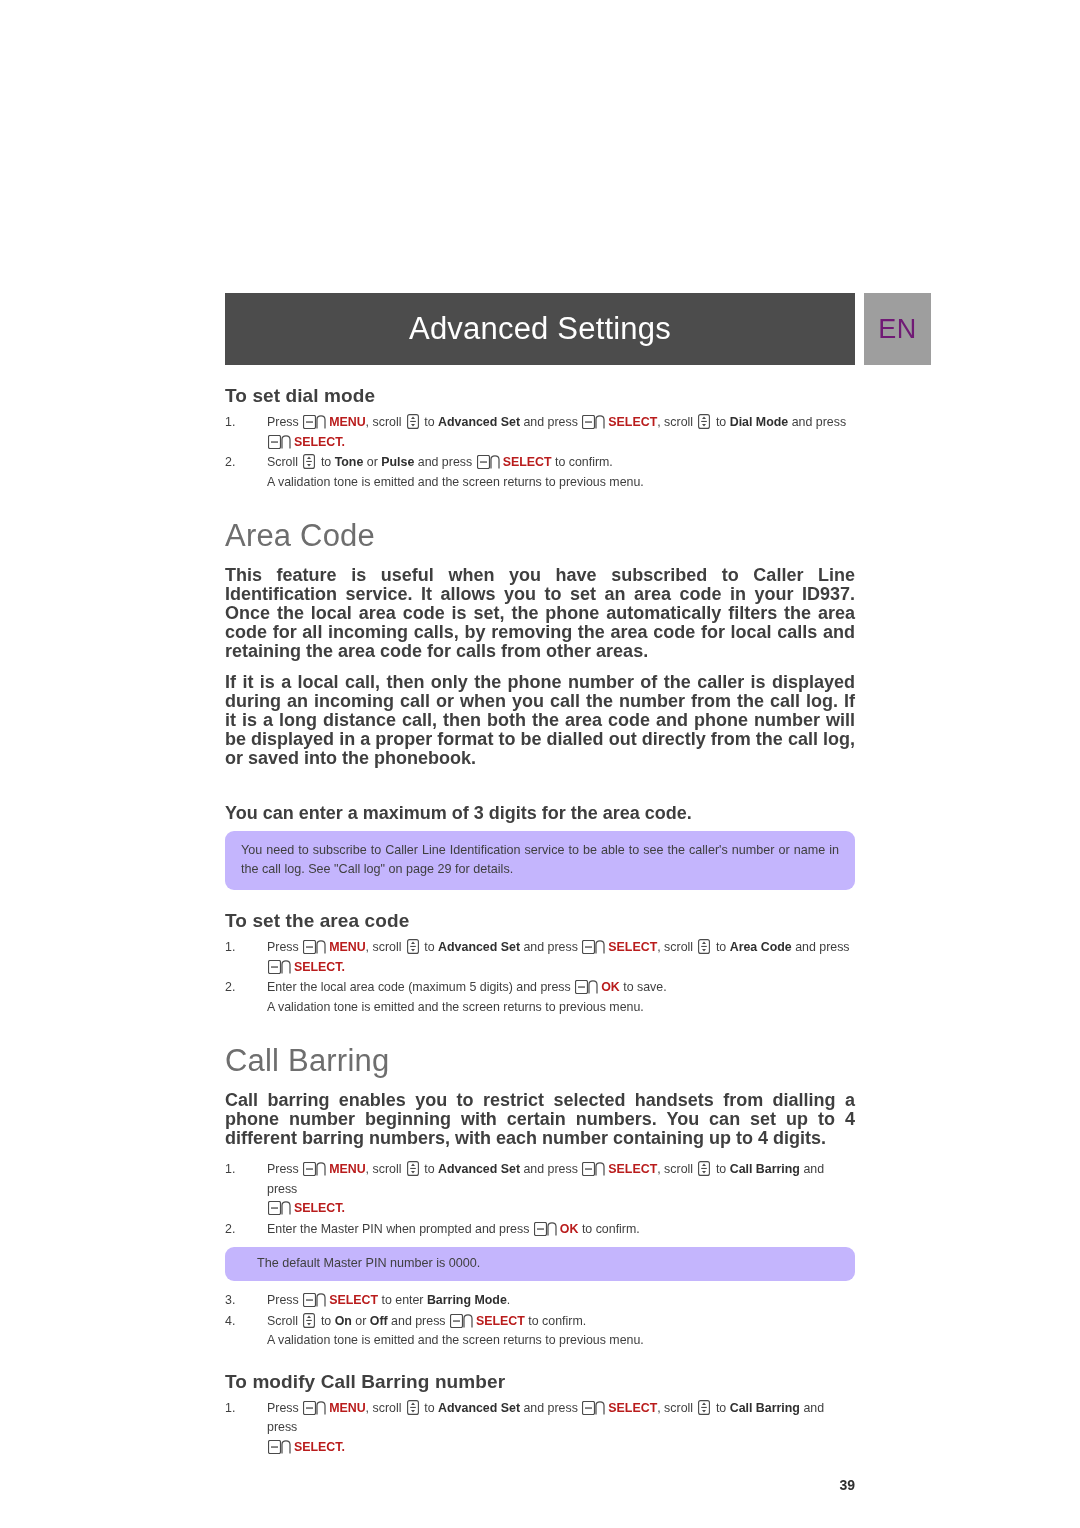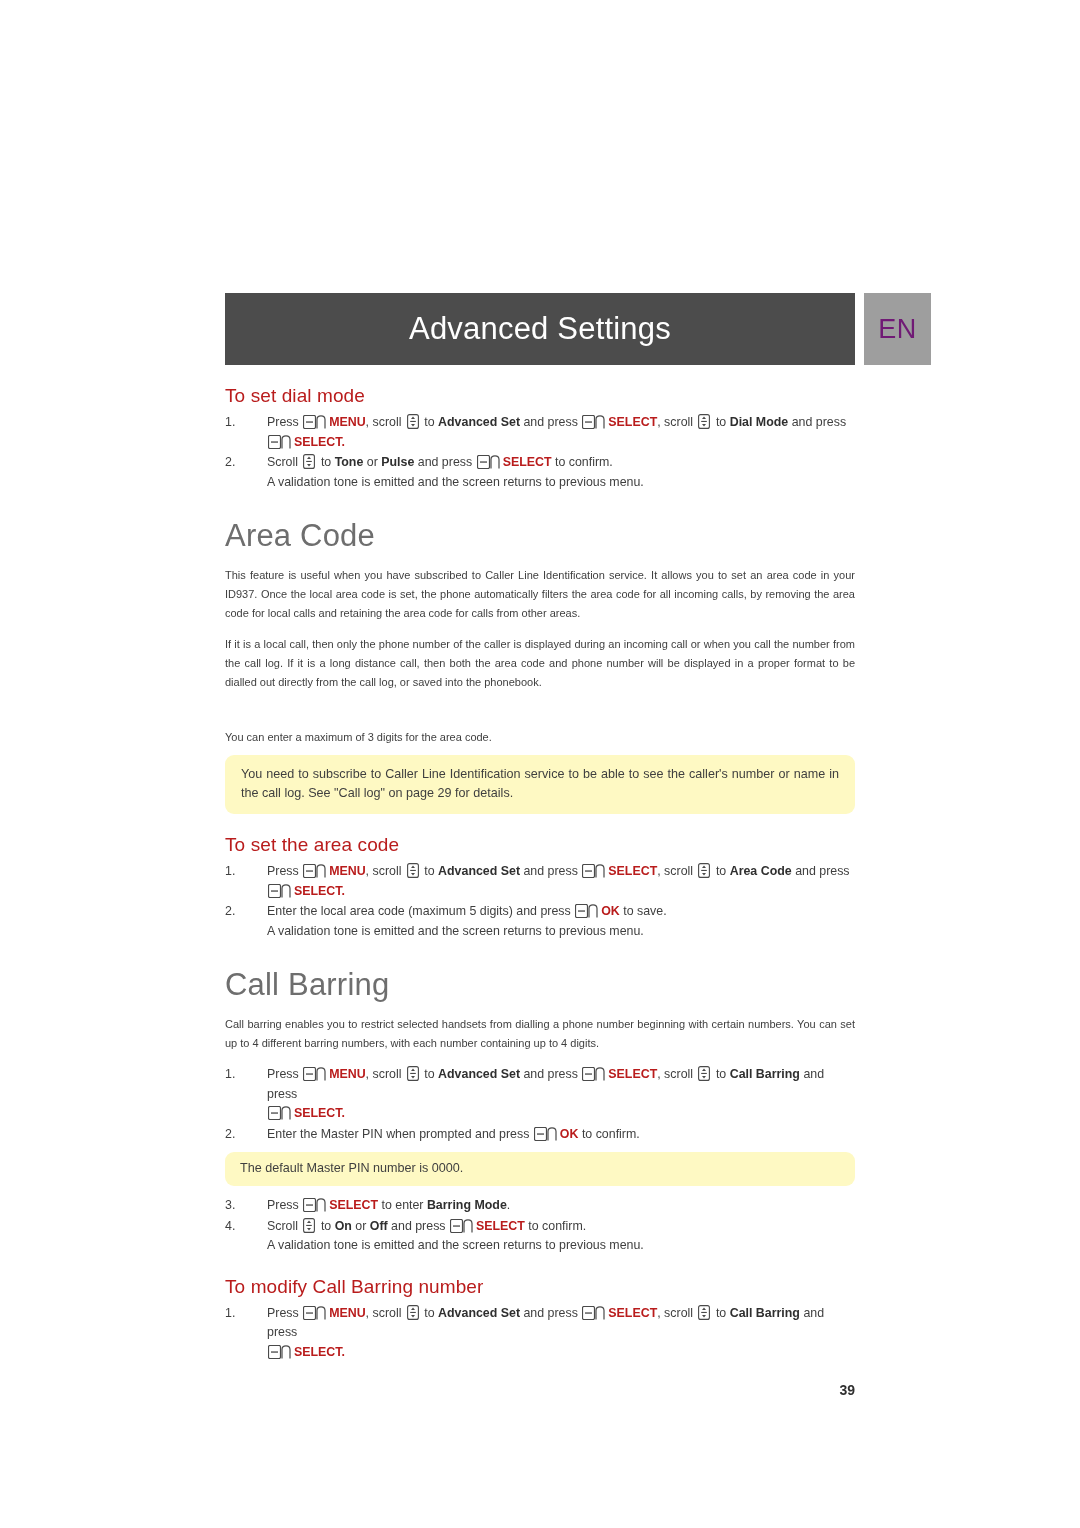--- a/index.html
+++ b/index.html
@@ -69,51 +69,52 @@
   
   h1.sect {
     font-size: 31px;
     font-weight: 400;
     color: #6e6e6e;
     margin: 26px 0 12px 0;
     letter-spacing: 0.2px;
   }
   h2.sub {
     font-size: 19px;
-    font-weight: 400;
-    color: #b91c1c;
+    font-weight: 700;
+    color: #404040;
     margin: 20px 0 6px 0;
     letter-spacing: 0.1px;
   }
   h2.sub.first { margin-top: 6px; }
 
   p.body {
-    font-size: 11px;
+    font-size: 18px;
     line-height: 19px;
     color: #3f3f3f;
     margin: 0 0 12px 0;
     text-align: justify;
+    font-weight: bold;
   }
   p.body.tight { margin-bottom: 4px; margin-top: 36px; }
 
   
   .note {
-    background: #fef9c3;
+    background: #c4b5fd;
     border-radius: 9px;
     padding: 10px 16px 11px 16px;
     margin: 8px 0 10px 0;
   }
   .note p {
     margin: 0;
     font-size: 12.6px;
     line-height: 19px;
     color: #3f3f3f;
     text-align: justify;
   }
-  .note.small { padding: 7px 16px 8px 15px; }
+  .note.small { padding: 7px 16px 8px 32px; }
   .note.small p { text-align: left; }
 
   
   ol.steps {
     list-style: none;
     margin: 0 0 6px 0;
     padding: 0;
   }
   ol.steps li {
     position: relative;

